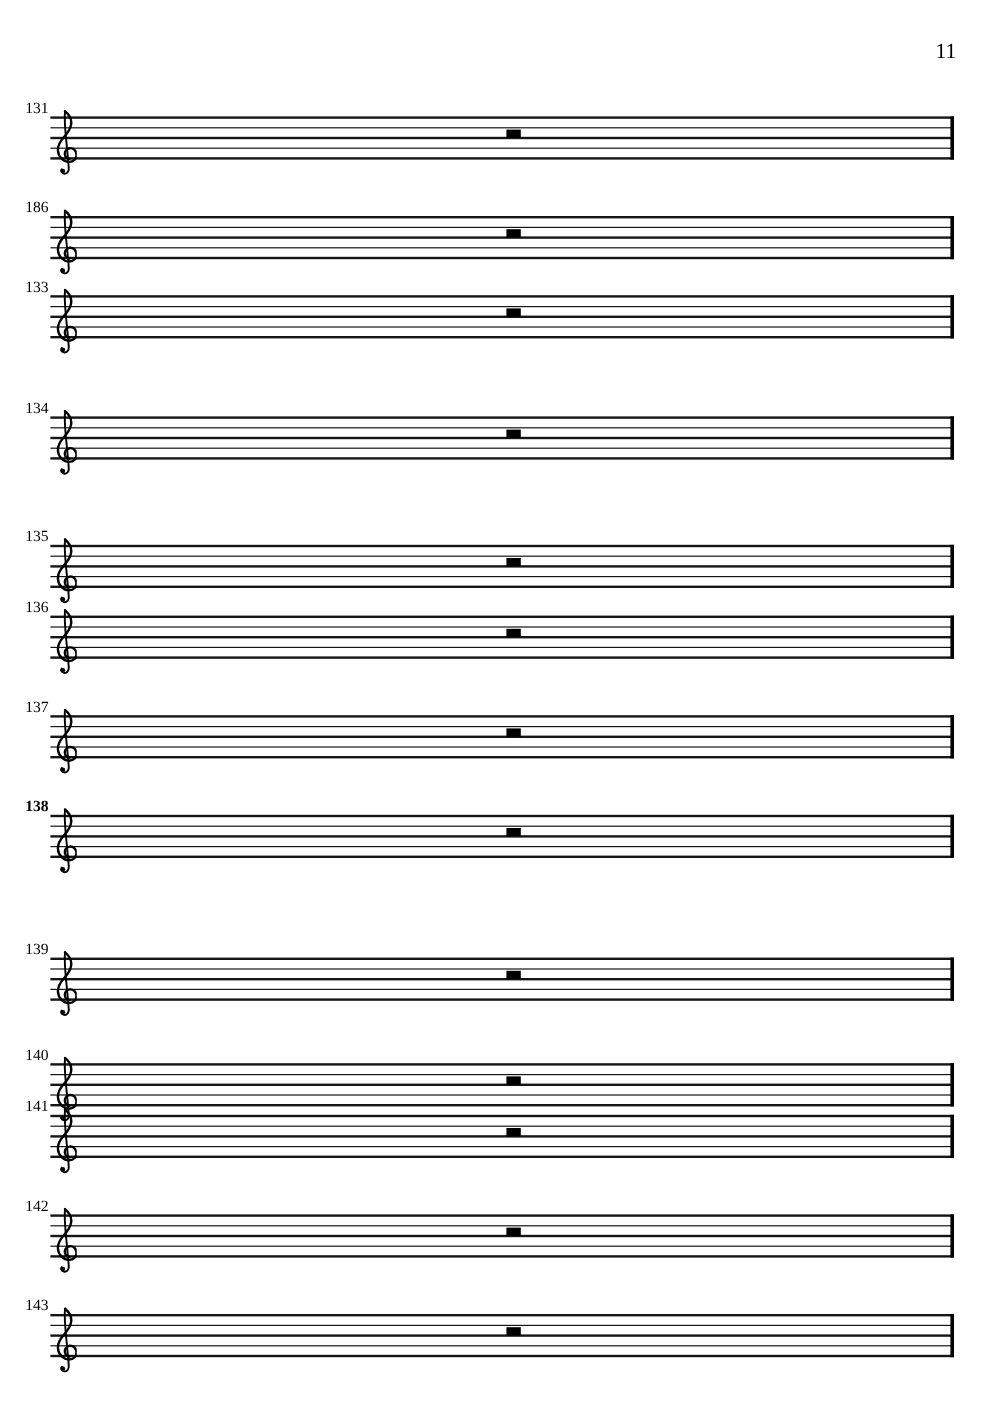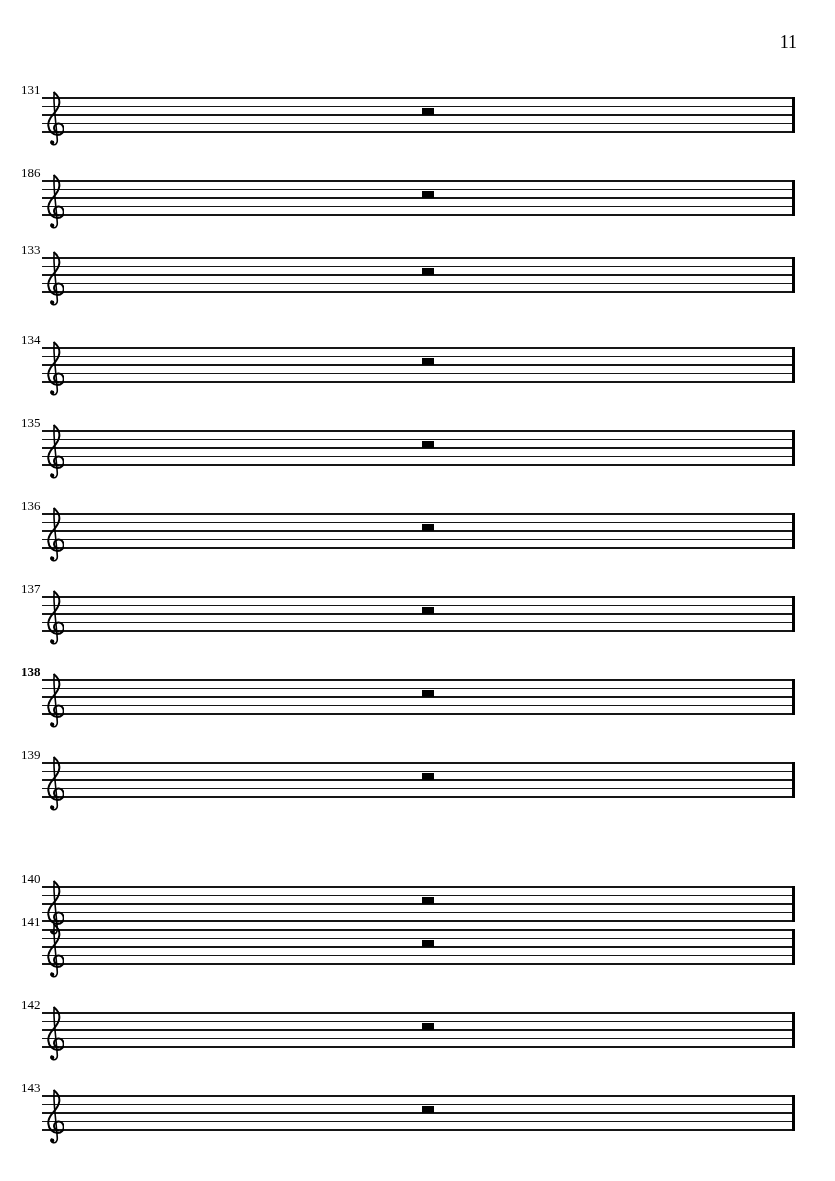--- a/index.html
+++ b/index.html
@@ -88,21 +88,21 @@
                  C 7.6 7.0, 8.2 16.0, 9.2 26.0
                  C 9.9 33.0, 10.8 42.0, 11.3 49.0
                  C 11.6 52.0, 9.6 54.3, 7.2 53.7
                  C 5.3 53.2, 4.5 51.2, 5.5 50.0"></path>
         <circle cx="6.3" cy="51.6" r="2" fill="#000" stroke="none"></circle>
       </svg>
       <div class="rest"></div>
     </div>
   </div>
 
-  <div class="system" style="top: 243px;">
+  <div class="system" style="top: 232px;">
     <div class="measure-num">133</div>
     <div class="staff">
       <div class="sline l0"></div>
       <div class="sline l1"></div>
       <div class="sline l2"></div>
       <div class="sline l3"></div>
       <div class="sline l4"></div>
       <div class="barline"></div>
       <svg class="clef" viewBox="0 0 18 56" xmlns="http://www.w3.org/2000/svg" aria-hidden="true">
         <path stroke-width="2" d="M 8.2 1.6
@@ -148,21 +148,21 @@
                  C 7.6 7.0, 8.2 16.0, 9.2 26.0
                  C 9.9 33.0, 10.8 42.0, 11.3 49.0
                  C 11.6 52.0, 9.6 54.3, 7.2 53.7
                  C 5.3 53.2, 4.5 51.2, 5.5 50.0"></path>
         <circle cx="6.3" cy="51.6" r="2" fill="#000" stroke="none"></circle>
       </svg>
       <div class="rest"></div>
     </div>
   </div>
 
-  <div class="system" style="top: 416px;">
+  <div class="system" style="top: 440px;">
     <div class="measure-num">135</div>
     <div class="staff">
       <div class="sline l0"></div>
       <div class="sline l1"></div>
       <div class="sline l2"></div>
       <div class="sline l3"></div>
       <div class="sline l4"></div>
       <div class="barline"></div>
       <svg class="clef" viewBox="0 0 18 56" xmlns="http://www.w3.org/2000/svg" aria-hidden="true">
         <path stroke-width="2" d="M 8.2 1.6
@@ -268,21 +268,21 @@
                  C 7.6 7.0, 8.2 16.0, 9.2 26.0
                  C 9.9 33.0, 10.8 42.0, 11.3 49.0
                  C 11.6 52.0, 9.6 54.3, 7.2 53.7
                  C 5.3 53.2, 4.5 51.2, 5.5 50.0"></path>
         <circle cx="6.3" cy="51.6" r="2" fill="#000" stroke="none"></circle>
       </svg>
       <div class="rest"></div>
     </div>
   </div>
 
-  <div class="system" style="top: 748px;">
+  <div class="system" style="top: 784px;">
     <div class="measure-num">139</div>
     <div class="staff">
       <div class="sline l0"></div>
       <div class="sline l1"></div>
       <div class="sline l2"></div>
       <div class="sline l3"></div>
       <div class="sline l4"></div>
       <div class="barline"></div>
       <svg class="clef" viewBox="0 0 18 56" xmlns="http://www.w3.org/2000/svg" aria-hidden="true">
         <path stroke-width="2" d="M 8.2 1.6

